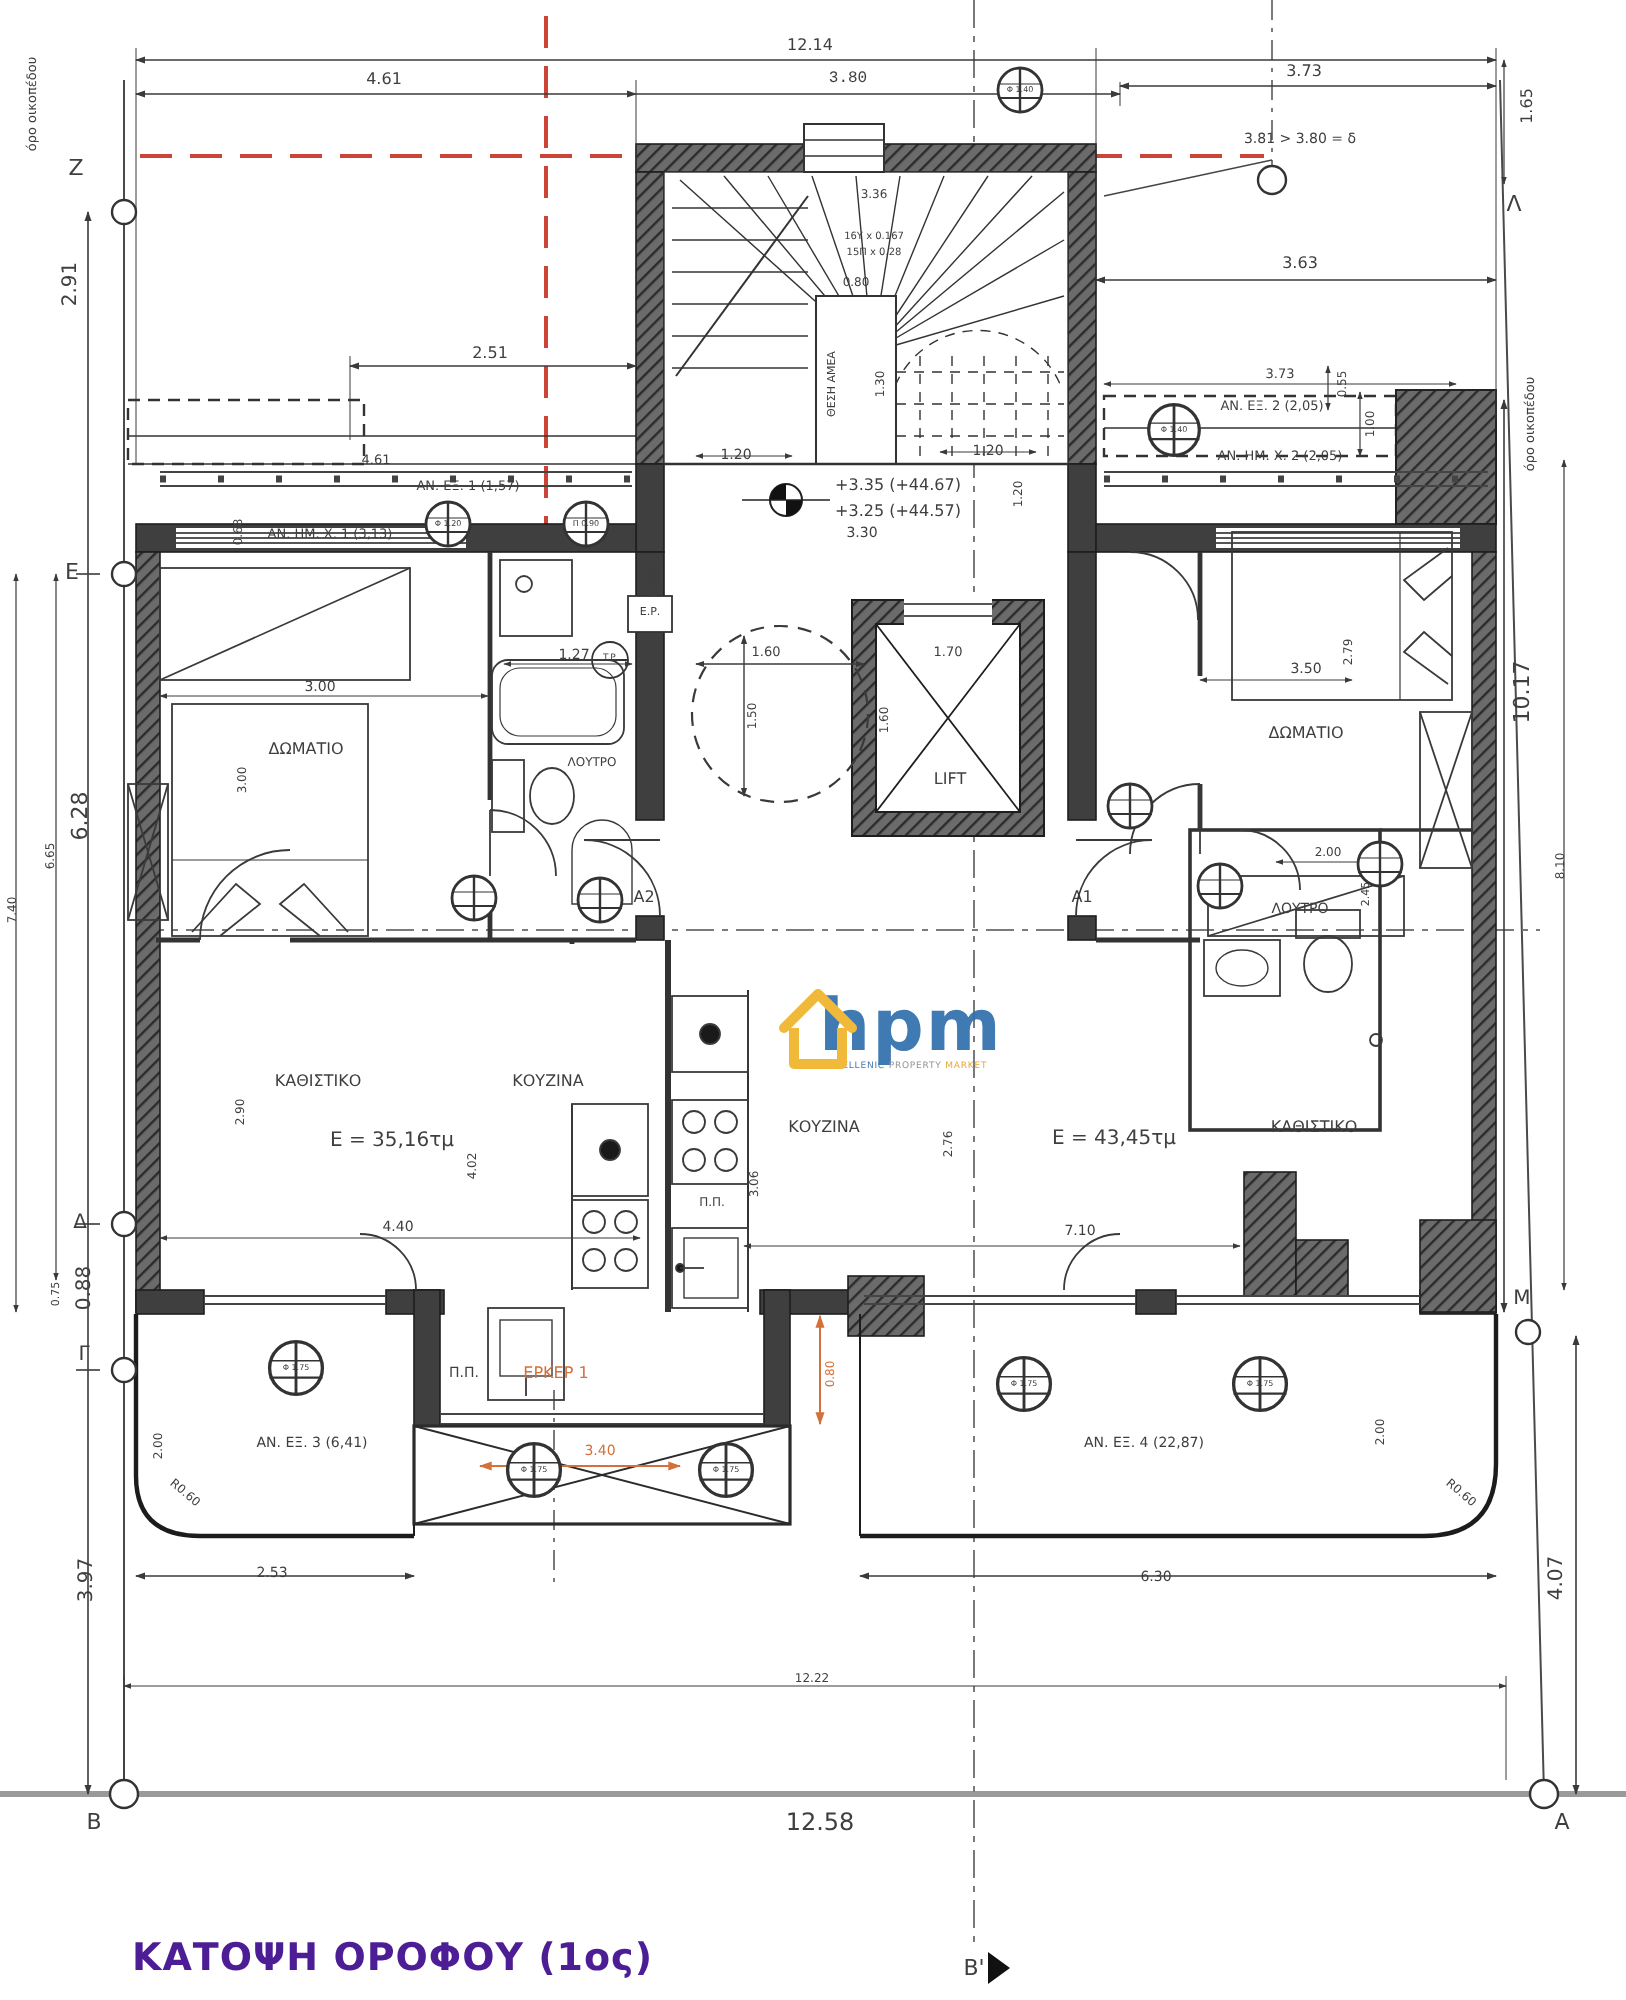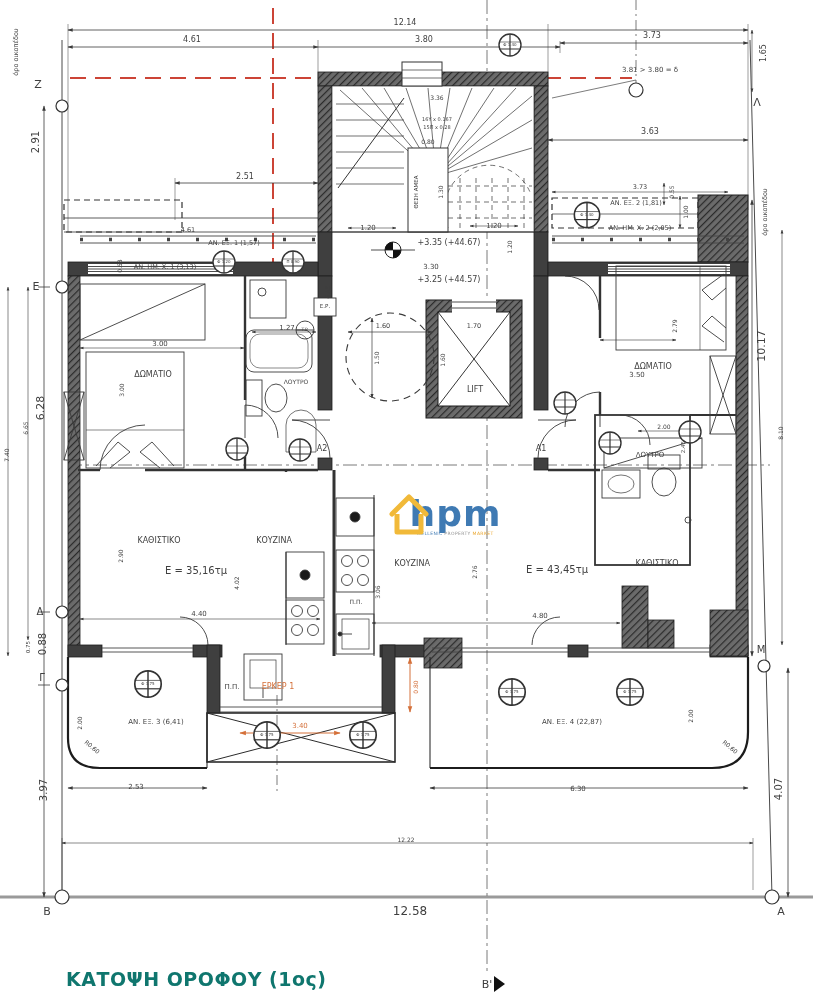--- a/index.html
+++ b/index.html
@@ -8,21 +8,21 @@
     font-family:"DejaVu Sans", sans-serif;
   }
   svg{position:absolute;left:0;top:0;}
   .labels{position:absolute;left:0;top:0;width:813px;height:748px;pointer-events:none;border-radius:23px;}
   .lbl{
     position:absolute;transform:translate(-50%,-50%);
     color:#3f3f3f;white-space:nowrap;line-height:1;letter-spacing:0;
   }
   .lbl.orange{color:#d4703a;}
   .plan-title{
-    position:absolute;left:66px;top:968px;font-size:19px;font-weight:bold;color:#0f766e;
+    position:absolute;left:66px;top:968px;font-size:19px;font-weight:bold;color:#4c1d95;
     letter-spacing:.5px;
   }
   .logo{
     position:absolute;left:388px;top:498px;width:135px;height:52px;opacity:.92;text-align:center;
   }
   .logo .word{font-size:36px;font-weight:bold;color:#2f6fad;line-height:.9;
     font-family:"DejaVu Sans", sans-serif;letter-spacing:1px;}
   .logo .sub{font-size:4.5px;letter-spacing:.4px;margin-top:1px;}
   .logo .sub .s1{color:#2f6fad;} .logo .sub .s2{color:#8a8a8a;} .logo .sub .s3{color:#e8a020;}
   .logo .house{position:absolute;right:2px;top:-6px;}
@@ -434,51 +434,51 @@
   <div class="sub">
     <span class="s1">HELLENIC</span>
     <span class="s2">PROPERTY</span>
     <span class="s3">MARKET</span>
   </div>
 </div>
 
 <div class="labels">
       <span class="lbl" style="left: 405px; top: 23px; font-size: 8px; transform: translate(-50%, -50%);">12.14</span>
       <span class="lbl" style="left: 192px; top: 40px; font-size: 8px; transform: translate(-50%, -50%);">4.61</span>
-      <span class="lbl" style="left: 424px; top: 40px; font-size: 8px; transform: translate(-50%, -50%);">3.80</span>
+      <span class="lbl" style="left: 424px; top: 40px; font-size: 8px; transform: translate(-50%, -50%); font-family: Liberation Mono, monospace;">3.80</span>
       <span class="lbl" style="left: 652px; top: 36px; font-size: 8px; transform: translate(-50%, -50%);">3.73</span>
       <span class="lbl" style="left: 650px; top: 70px; font-size: 7px; transform: translate(-50%, -50%);">3.81 &gt; 3.80 = δ</span>
       <span class="lbl" style="left: 764px; top: 53px; font-size: 8px; transform: translate(-50%, -50%) rotate(-90deg);">1.65</span>
       <span class="lbl" style="left: 16px; top: 52px; font-size: 6.5px; transform: translate(-50%, -50%) rotate(-90deg);">όρο οικοπέδου</span>
       <span class="lbl" style="left: 38px; top: 84px; font-size: 11px; transform: translate(-50%, -50%);">Z</span>
       <span class="lbl" style="left: 757px; top: 102px; font-size: 11px; transform: translate(-50%, -50%);">Λ</span>
       <span class="lbl" style="left: 36px; top: 142px; font-size: 10px; transform: translate(-50%, -50%) rotate(-90deg);">2.91</span>
       <span class="lbl" style="left: 650px; top: 132px; font-size: 8px; transform: translate(-50%, -50%);">3.63</span>
       <span class="lbl" style="left: 245px; top: 177px; font-size: 8px; transform: translate(-50%, -50%);">2.51</span>
       <span class="lbl" style="left: 188px; top: 230px; font-size: 6.5px; transform: translate(-50%, -50%);">4.61</span>
       <span class="lbl" style="left: 234px; top: 243px; font-size: 6.5px; transform: translate(-50%, -50%);">AN. ΕΞ. 1 (1,57)</span>
       <span class="lbl" style="left: 165px; top: 267px; font-size: 6.5px; transform: translate(-50%, -50%);">AN. HM. X. 1 (3,13)</span>
       <span class="lbl" style="left: 120px; top: 266px; font-size: 6px; transform: translate(-50%, -50%) rotate(-90deg);">0.68</span>
       <span class="lbl" style="left: 640px; top: 187px; font-size: 6.5px; transform: translate(-50%, -50%);">3.73</span>
-      <span class="lbl" style="left: 636px; top: 203px; font-size: 6.5px; transform: translate(-50%, -50%);">AN. ΕΞ. 2 (1,81)</span>
+      <span class="lbl" style="left: 636px; top: 203px; font-size: 6.5px; transform: translate(-50%, -50%);">AN. ΕΞ. 2 (2,05)</span>
       <span class="lbl" style="left: 640px; top: 228px; font-size: 6.5px; transform: translate(-50%, -50%);">AN. HM. X. 2 (2,05)</span>
       <span class="lbl" style="left: 672px; top: 192px; font-size: 6px; transform: translate(-50%, -50%) rotate(-90deg);">0.55</span>
       <span class="lbl" style="left: 686px; top: 212px; font-size: 6px; transform: translate(-50%, -50%) rotate(-90deg);">1.00</span>
       <span class="lbl" style="left: 765px; top: 212px; font-size: 6.5px; transform: translate(-50%, -50%) rotate(-90deg);">όρο οικοπέδου</span>
       <span class="lbl" style="left: 437px; top: 98px; font-size: 6px; transform: translate(-50%, -50%);">3.36</span>
       <span class="lbl" style="left: 437px; top: 119px; font-size: 5px; transform: translate(-50%, -50%);">16Υ x 0.167</span>
       <span class="lbl" style="left: 437px; top: 127px; font-size: 5px; transform: translate(-50%, -50%);">15Π x 0.28</span>
       <span class="lbl" style="left: 428px; top: 142px; font-size: 6px; transform: translate(-50%, -50%);">0.80</span>
       <span class="lbl" style="left: 417px; top: 192px; font-size: 5.5px; transform: translate(-50%, -50%) rotate(-90deg);">ΘΕΣΗ ΑΜΕΑ</span>
       <span class="lbl" style="left: 441px; top: 192px; font-size: 6px; transform: translate(-50%, -50%) rotate(-90deg);">1.30</span>
       <span class="lbl" style="left: 368px; top: 228px; font-size: 7px; transform: translate(-50%, -50%);">1.20</span>
       <span class="lbl" style="left: 494px; top: 226px; font-size: 7px; transform: translate(-50%, -50%);">1.20</span>
       <span class="lbl" style="left: 510px; top: 247px; font-size: 6px; transform: translate(-50%, -50%) rotate(-90deg);">1.20</span>
       <span class="lbl" style="left: 449px; top: 243px; font-size: 8px; transform: translate(-50%, -50%);">+3.35 (+44.67)</span>
-      <span class="lbl" style="left: 449px; top: 256px; font-size: 8px; transform: translate(-50%, -50%); margin-top: 24px;">+3.25 (+44.57)</span>
+      <span class="lbl" style="left: 449px; top: 256px; font-size: 8px; transform: translate(-50%, -50%);">+3.25 (+44.57)</span>
       <span class="lbl" style="left: 431px; top: 267px; font-size: 7px; transform: translate(-50%, -50%);">3.30</span>
       <span class="lbl" style="left: 328px; top: 292px; font-size: 6px; transform: translate(-50%, -50%) rotate(-90deg);">6.95</span>
       <span class="lbl" style="left: 325px; top: 307px; font-size: 5.5px; transform: translate(-50%, -50%);">Ε.Ρ.</span>
       <span class="lbl" style="left: 305px; top: 330px; font-size: 4.5px; transform: translate(-50%, -50%);">T.P.</span>
       <span class="lbl" style="left: 383px; top: 326px; font-size: 6.5px; transform: translate(-50%, -50%);">1.60</span>
       <span class="lbl" style="left: 377px; top: 358px; font-size: 6px; transform: translate(-50%, -50%) rotate(-90deg);">1.50</span>
       <span class="lbl" style="left: 474px; top: 326px; font-size: 6.5px; transform: translate(-50%, -50%);">1.70</span>
       <span class="lbl" style="left: 443px; top: 360px; font-size: 6px; transform: translate(-50%, -50%) rotate(-90deg);">1.60</span>
       <span class="lbl" style="left: 475px; top: 390px; font-size: 8px; transform: translate(-50%, -50%);">LIFT</span>
       <span class="lbl" style="left: 287px; top: 328px; font-size: 7px; transform: translate(-50%, -50%);">1.27</span>
@@ -488,30 +488,30 @@
       <span class="lbl" style="left: 296px; top: 382px; font-size: 6px; transform: translate(-50%, -50%);">ΛΟΥΤΡΟ</span>
       <span class="lbl" style="left: 322px; top: 449px; font-size: 8px; transform: translate(-50%, -50%);">A2</span>
       <span class="lbl" style="left: 541px; top: 449px; font-size: 8px; transform: translate(-50%, -50%);">A1</span>
       <span class="lbl" style="left: 159px; top: 541px; font-size: 8px; transform: translate(-50%, -50%);">ΚΑΘΙΣΤΙΚΟ</span>
       <span class="lbl" style="left: 196px; top: 571px; font-size: 10px; transform: translate(-50%, -50%);">E = 35,16τμ</span>
       <span class="lbl" style="left: 274px; top: 541px; font-size: 8px; transform: translate(-50%, -50%);">ΚΟΥΖΙΝΑ</span>
       <span class="lbl" style="left: 121px; top: 556px; font-size: 6px; transform: translate(-50%, -50%) rotate(-90deg);">2.90</span>
       <span class="lbl" style="left: 237px; top: 583px; font-size: 6px; transform: translate(-50%, -50%) rotate(-90deg);">4.02</span>
       <span class="lbl" style="left: 199px; top: 614px; font-size: 7px; transform: translate(-50%, -50%);">4.40</span>
       <span class="lbl" style="left: 653px; top: 367px; font-size: 8px; transform: translate(-50%, -50%);">ΔΩΜΑΤΙΟ</span>
-      <span class="lbl" style="left: 637px; top: 335px; font-size: 7px; transform: translate(-50%, -50%); margin-top: 40px;">3.50</span>
+      <span class="lbl" style="left: 653px; top: 335px; font-size: 7px; transform: translate(-50%, -50%);">3.50</span>
       <span class="lbl" style="left: 675px; top: 326px; font-size: 6px; transform: translate(-50%, -50%) rotate(-90deg);">2.79</span>
       <span class="lbl" style="left: 664px; top: 427px; font-size: 6px; transform: translate(-50%, -50%);">2.00</span>
       <span class="lbl" style="left: 684px; top: 447px; font-size: 5.5px; transform: translate(-50%, -50%) rotate(-90deg);">2.45</span>
       <span class="lbl" style="left: 650px; top: 455px; font-size: 7px; transform: translate(-50%, -50%);">ΛΟΥΤΡΟ</span>
       <span class="lbl" style="left: 412px; top: 564px; font-size: 8px; transform: translate(-50%, -50%);">ΚΟΥΖΙΝΑ</span>
       <span class="lbl" style="left: 475px; top: 572px; font-size: 6px; transform: translate(-50%, -50%) rotate(-90deg);">2.76</span>
       <span class="lbl" style="left: 557px; top: 570px; font-size: 10px; transform: translate(-50%, -50%);">E = 43,45τμ</span>
       <span class="lbl" style="left: 657px; top: 564px; font-size: 8px; transform: translate(-50%, -50%);">ΚΑΘΙΣΤΙΚΟ</span>
-      <span class="lbl" style="left: 540px; top: 616px; font-size: 7px; transform: translate(-50%, -50%);">4.80</span>
+      <span class="lbl" style="left: 540px; top: 616px; font-size: 7px; transform: translate(-50%, -50%);">7.10</span>
       <span class="lbl" style="left: 378px; top: 592px; font-size: 6px; transform: translate(-50%, -50%) rotate(-90deg);">3.06</span>
       <span class="lbl" style="left: 356px; top: 602px; font-size: 6px; transform: translate(-50%, -50%);">Π.Π.</span>
       <span class="lbl" style="left: 232px; top: 687px; font-size: 7px; transform: translate(-50%, -50%);">Π.Π.</span>
       <span class="lbl orange" style="left: 278px; top: 687px; font-size: 8px; transform: translate(-50%, -50%);">ΕΡΚΕΡ 1</span>
       <span class="lbl orange" style="left: 300px; top: 726px; font-size: 7px; transform: translate(-50%, -50%);">3.40</span>
       <span class="lbl orange" style="left: 416px; top: 687px; font-size: 6px; transform: translate(-50%, -50%) rotate(-90deg);">0.80</span>
       <span class="lbl" style="left: 156px; top: 722px; font-size: 7px; transform: translate(-50%, -50%);">AN. ΕΞ. 3 (6,41)</span>
       <span class="lbl" style="left: 80px; top: 723px; font-size: 6px; transform: translate(-50%, -50%) rotate(-90deg);">2.00</span>
       <span class="lbl" style="left: 92px; top: 747px; font-size: 6px; transform: translate(-50%, -50%) rotate(40deg);">R0.60</span>
       <span class="lbl" style="left: 136px; top: 787px; font-size: 7px; transform: translate(-50%, -50%);">2.53</span>

